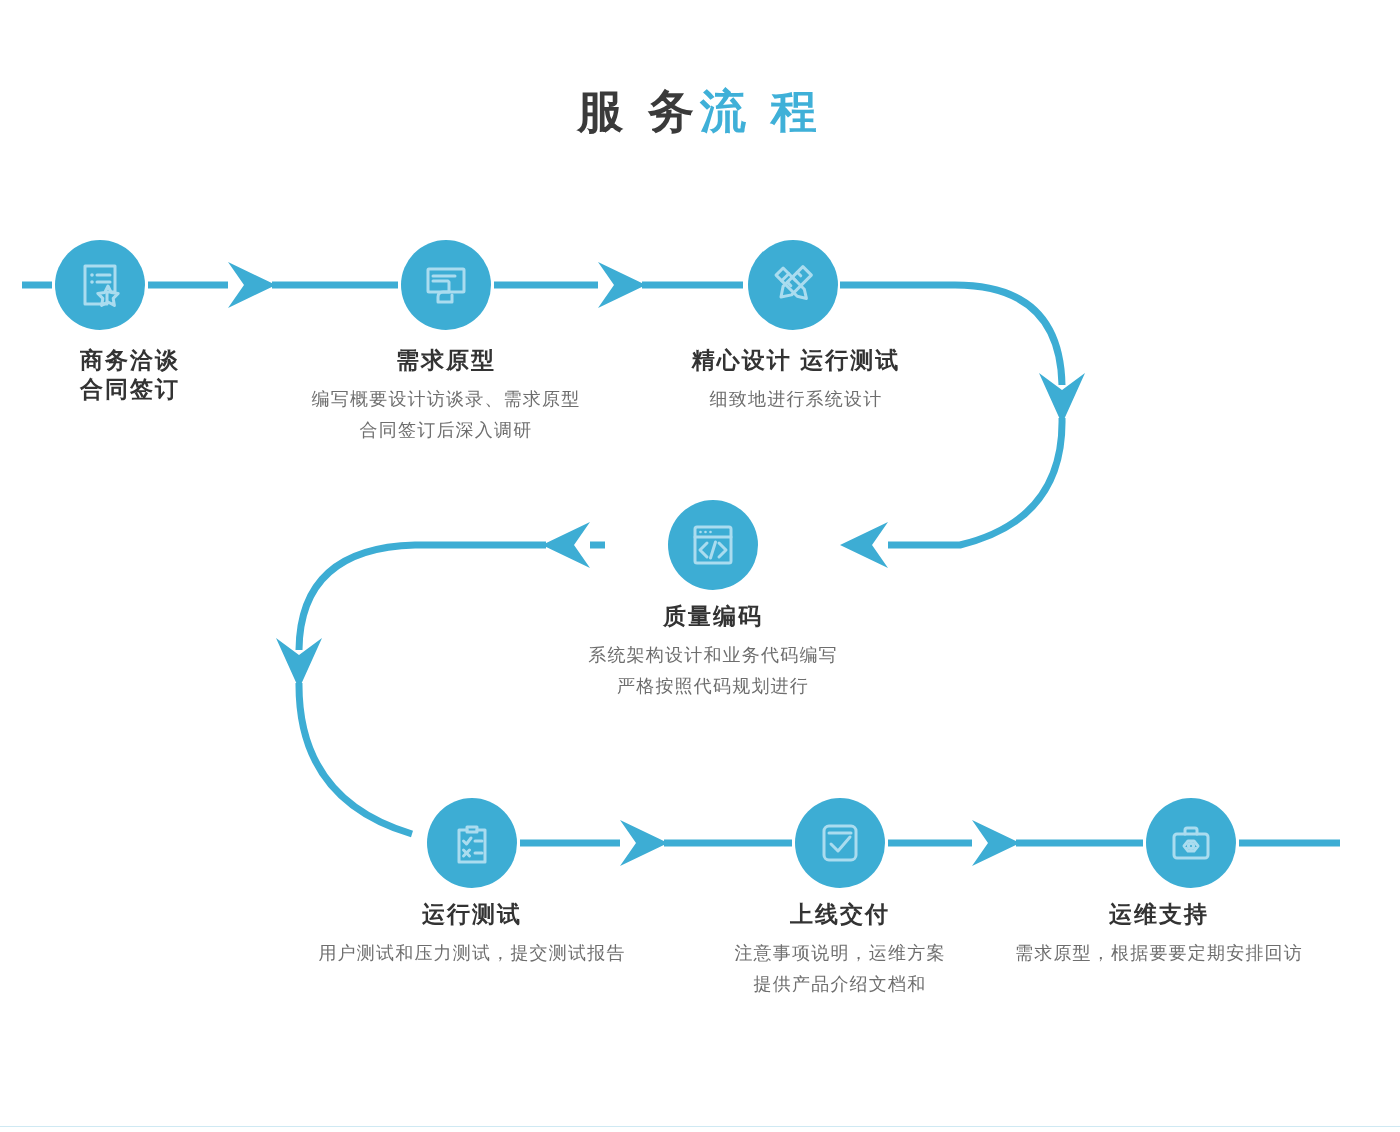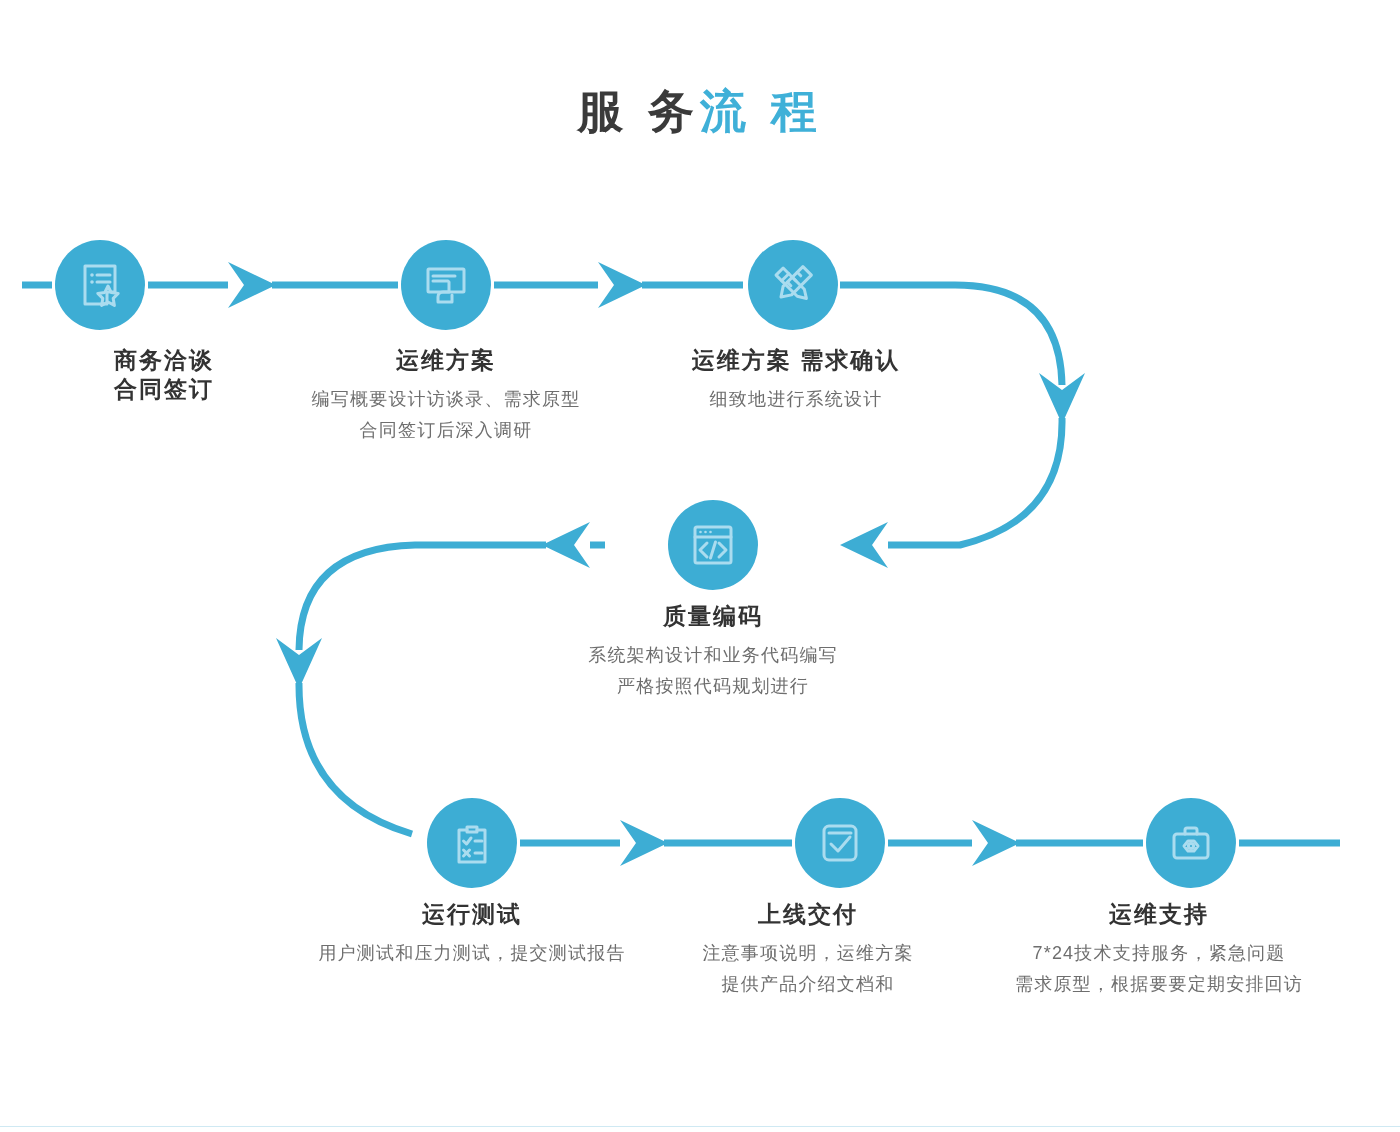--- a/index.html
+++ b/index.html
@@ -159,42 +159,42 @@
         <svg width="50" height="50" viewBox="0 0 50 50" fill="none" stroke="#aadcef" stroke-width="3" stroke-linecap="round" stroke-linejoin="round">
           <path d="M10 6 h30 v26 h-8 v12 h-22 z"></path>
           <circle cx="17" cy="15" r="1.8" fill="#aadcef" stroke="none"></circle>
           <line x1="22" y1="15" x2="35" y2="15"></line>
           <circle cx="17" cy="22" r="1.8" fill="#aadcef" stroke="none"></circle>
           <line x1="22" y1="22" x2="35" y2="22"></line>
           <path d="M33 26 l3.2 6.4 7 1 -5 5 1.2 7-6.4-3.4-6.4 3.4 1.2-7-5-5 7-1 z" fill="none"></path>
         </svg>
       </span>
     </div>
-    <div class="node-text" style="left:0px; top:346px; width:200px; text-align:right; padding-left:14px;">
+    <div class="node-text" style="left:0px; top:346px; width:200px; text-align:center; padding-left:30px;">
       <div class="node-heading">
         <span class="hline">商务洽谈</span>
         <span class="hline">合同签订</span>
       </div>
     </div>
   </div>
 
   <div class="node" style="left:0; top:0;">
     <div class="node-circle" style="left:401px; top:240px;">
       <span>
         <svg width="50" height="50" viewBox="0 0 50 50" fill="none" stroke="#aadcef" stroke-width="3" stroke-linecap="round" stroke-linejoin="round">
           <rect x="7" y="9" width="36" height="23" rx="1"></rect>
           <line x1="12" y1="16" x2="34" y2="16"></line>
           <line x1="12" y1="21" x2="27" y2="21"></line>
           <path d="M28 22 v10 h-6 q-5 0-5 5 v5 h14 v-7"></path>
         </svg>
       </span>
     </div>
     <div class="node-text" style="left:246px; top:346px; width:400px;">
       <div class="node-heading">
-        <span class="hline">运维方案</span>
+        <span class="hline">需求原型</span>
       </div>
       <div class="node-sub">
         <span class="sline">编写概要设计访谈录、需求原型</span>
         <span class="sline">合同签订后深入调研</span>
       </div>
     </div>
   </div>
 
   <div class="node" style="left:0; top:0;">
     <div class="node-circle" style="left:748px; top:240px;">
@@ -208,21 +208,21 @@
           </g>
           <g transform="rotate(-45 25 25)">
             <path d="M20 6 h10 v30 l-5 8 -5 -8 z"></path>
             <line x1="20" y1="14" x2="30" y2="14"></line>
           </g>
         </svg>
       </span>
     </div>
     <div class="node-text" style="left:596px; top:346px; width:400px;">
       <div class="node-heading">
-        <span class="hline">运维方案 需求确认</span>
+        <span class="hline">精心设计 运行测试</span>
       </div>
       <div class="node-sub">
         <span class="sline">细致地进行系统设计</span>
       </div>
     </div>
   </div>
 
   <div class="node" style="left:0; top:0;">
     <div class="node-circle" style="left:668px; top:500px;">
       <span>
@@ -276,21 +276,21 @@
   <div class="node" style="left:0; top:0;">
     <div class="node-circle" style="left:795px; top:798px;">
       <span>
         <svg width="46" height="46" viewBox="0 0 46 46" fill="none" stroke="#aadcef" stroke-width="3" stroke-linecap="round" stroke-linejoin="round">
           <rect x="7" y="6" width="32" height="34" rx="5"></rect>
           <line x1="12" y1="13" x2="34" y2="13"></line>
           <polyline points="14,24 21,31 33,17"></polyline>
         </svg>
       </span>
     </div>
-    <div class="node-text" style="left:608px; top:900px; width:400px;text-align:center;">
+    <div class="node-text" style="left:640px; top:900px; width:400px;text-align:center;">
       <div class="node-heading">
         <span class="hline">上线交付</span>
       </div>
       <div class="node-sub">
         <span class="sline">注意事项说明，运维方案</span>
         <span class="sline">提供产品介绍文档和</span>
       </div>
     </div>
   </div>
 
@@ -303,21 +303,20 @@
           <path d="M17 27 l4-5 h6 l4 5 -4 5 h-6 z"></path>
           <circle cx="24" cy="27" r="2.6"></circle>
         </svg>
       </span>
     </div>
     <div class="node-text" style="left:959px; top:900px; width:400px;">
       <div class="node-heading">
         <span class="hline">运维支持</span>
       </div>
       <div class="node-sub">
-        <span class="sline">7*24技术支持服务，紧急问题</span>
         <span class="sline">需求原型，根据要要定期安排回访</span>
       </div>
     </div>
   </div>
 
   <div class="bottom-rule"></div>
 
 </div>
 
 </body></html>

